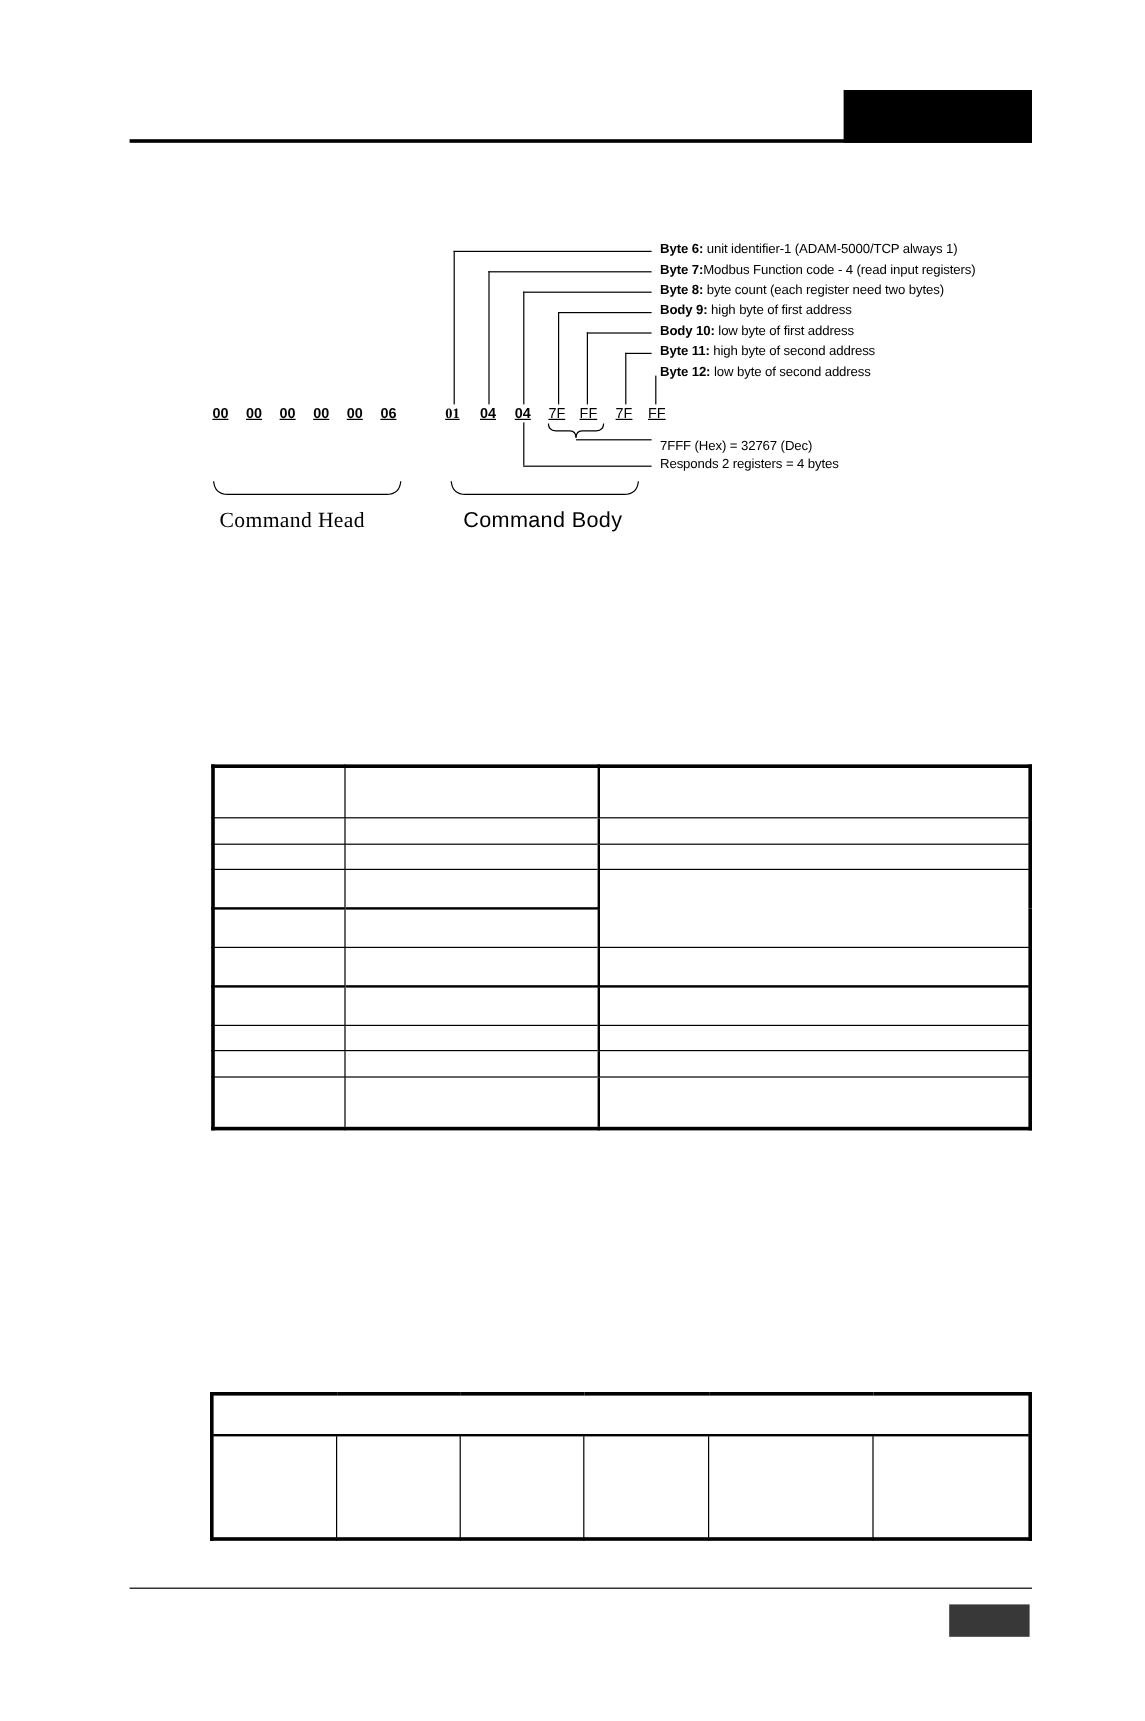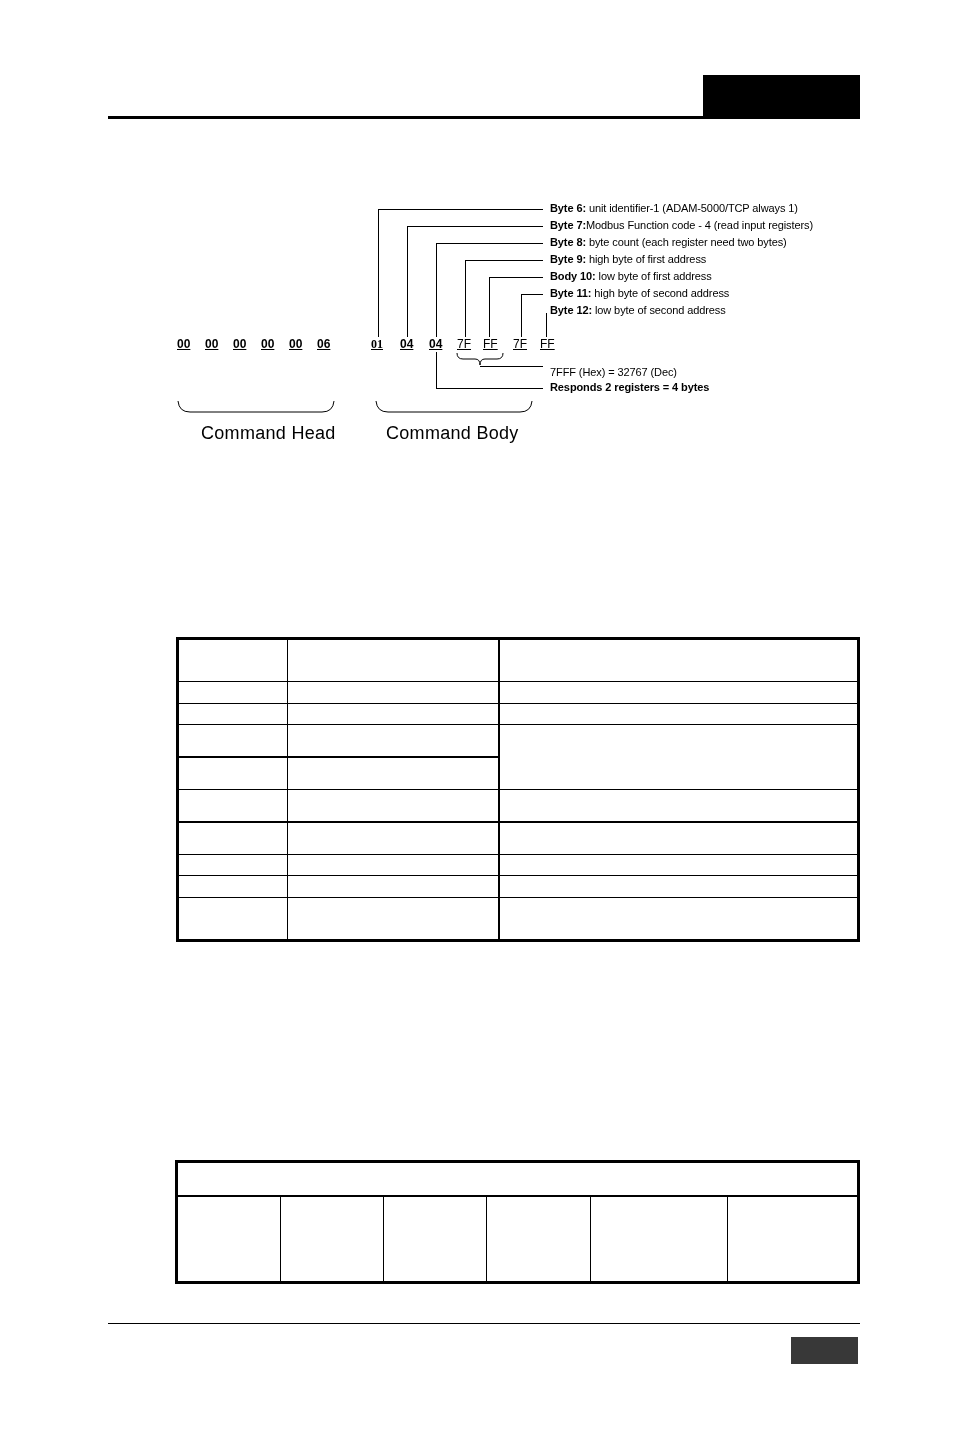--- a/index.html
+++ b/index.html
@@ -67,26 +67,26 @@
     <path d="M2 1 Q2 7 8 7 L20 7 Q25 7 25 13 Q25 7 30 7 L42 7 Q48 7 48 1" fill="none" stroke="#000" stroke-width="1"></path>
   </svg>
   <div class="hline" style="left:480px; top:366px; width:63px;"></div>
 
   <div class="vline" style="left:436px; top:352px; height:36px;"></div>
   <div class="hline" style="left:436px; top:388px; width:107px;"></div>
 
   <div class="note" style="top:202px;"><b>Byte 6:</b><span> unit identifier-1 (ADAM-5000/TCP always 1)</span></div>
   <div class="note" style="top:219px;"><b>Byte 7:</b><span>Modbus Function code - 4 (read input registers)</span></div>
   <div class="note" style="top:236px;"><b>Byte 8:</b><span> byte count (each register need two bytes)</span></div>
-  <div class="note" style="top:253px;"><b>Byte 9:</b><span> high byte of first address</span></div>
+  <div class="note" style="top:253px;"><b>Body 9:</b><span> high byte of first address</span></div>
   <div class="note" style="top:270px;"><b>Body 10:</b><span> low byte of first address</span></div>
   <div class="note" style="top:287px;"><b>Byte 11:</b><span> high byte of second address</span></div>
   <div class="note" style="top:304px;"><b>Byte 12:</b><span> low byte of second address</span></div>
   <div class="note" style="top:366px;">7FFF (Hex) = 32767 (Dec)</div>
-  <div class="note" style="top:381px; font-weight:bold;">Responds 2 registers = 4 bytes</div>
+  <div class="note" style="top:381px; font-weight:normal;">Responds 2 registers = 4 bytes</div>
 
   <span class="byte" style="left:177px;">00</span>
   <span class="byte" style="left:205px;">00</span>
   <span class="byte" style="left:233px;">00</span>
   <span class="byte" style="left:261px;">00</span>
   <span class="byte" style="left:289px;">00</span>
   <span class="byte" style="left:317px;">06</span>
 
   <span class="byte" style="left:371px;font-family:Liberation Serif, serif;">01</span>
   <span class="byte" style="left:400px;">04</span>
@@ -96,21 +96,21 @@
   <span class="byte light" style="left:513px;">7F</span>
   <span class="byte light" style="left:540px;">FF</span>
 
   <svg class="abs" style="left:176px; top:400px;" width="160" height="16">
     <path d="M2 1 Q3 12 14 12 L146 12 Q157 12 158 1" fill="none" stroke="#000" stroke-width="1"></path>
   </svg>
   <svg class="abs" style="left:374px; top:400px;" width="160" height="16">
     <path d="M2 1 Q3 12 14 12 L146 12 Q157 12 158 1" fill="none" stroke="#000" stroke-width="1"></path>
   </svg>
 
-  <div class="cmd-label" style="left:201px;">Command Head</div>
+  <div class="cmd-label" style="left:183px;font-family:Liberation Serif, serif;">Command Head</div>
   <div class="cmd-label" style="left:386px;">Command Body</div>
 </div>
 
 <table class="t1">
   <tbody>
       <tr>
     <td class="c1"></td>
     <td class="c2"></td>
     <td></td>
   </tr>

